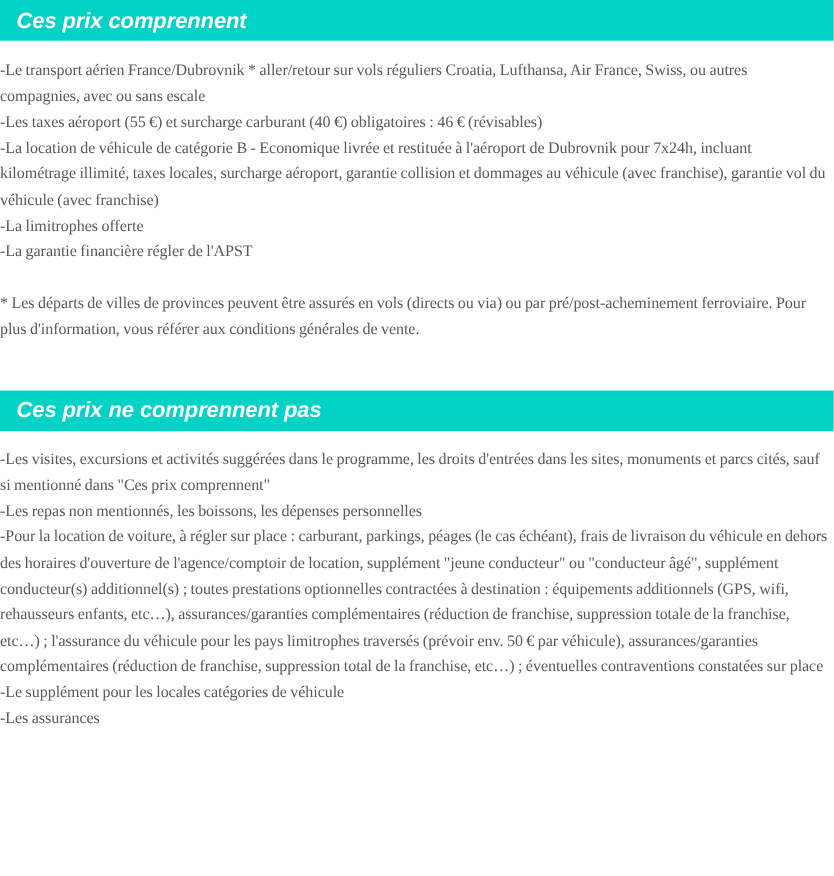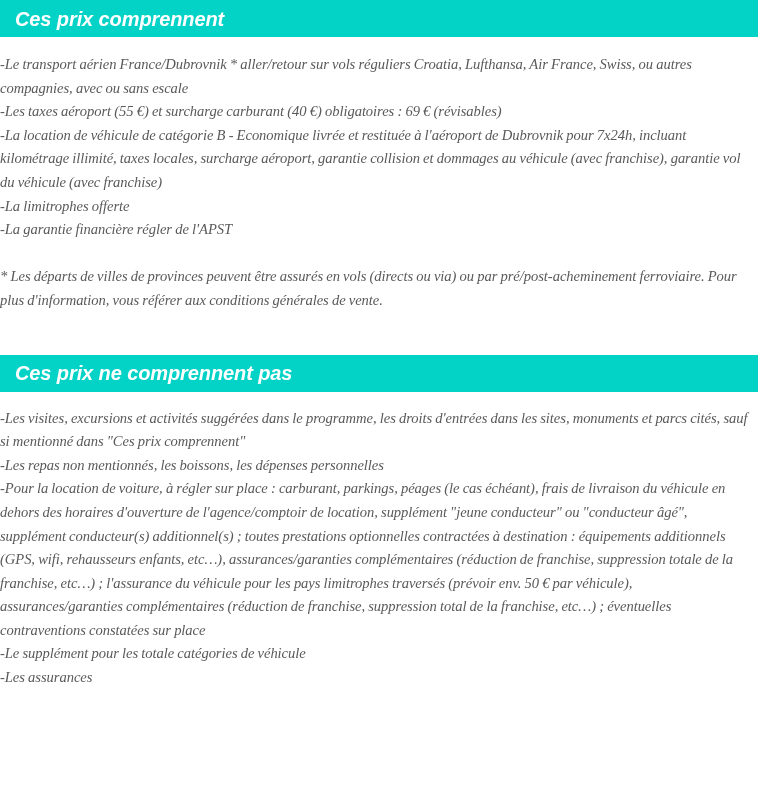--- a/index.html
+++ b/index.html
@@ -45,21 +45,20 @@
 
   
   .section-body {
     padding: 0 4px 0 0;
     box-sizing: border-box;
     width: 758px;
   }
   .para {
     color: #595959;
     font-family: "Liberation Serif", "DejaVu Serif", serif;
-    font-style: italic;
     font-size: 14.6px;
     line-height: 23.6px;
     text-align: left;
     margin: 0;
     padding: 0;
     word-spacing: -0.4px;
     letter-spacing: -0.06px;
   }
   .para.blank {
     height: 23.6px;
@@ -75,37 +74,37 @@
 <div class="page">
 
   <div class="section-header">
     <span class="section-title">Ces prix comprennent</span>
   </div>
 
   <div class="gap-first"></div>
 
   <div class="section-body">
     <p class="para">-Le transport aérien France/Dubrovnik * aller/retour sur vols réguliers Croatia, Lufthansa, Air France, Swiss, ou autres compagnies, avec ou sans escale</p>
-    <p class="para">-Les taxes aéroport (55 €) et surcharge carburant (40 €) obligatoires : 69 € (révisables)</p>
+    <p class="para">-Les taxes aéroport (55 €) et surcharge carburant (40 €) obligatoires : 46 € (révisables)</p>
     <p class="para">-La location de véhicule de catégorie B - Economique livrée et restituée à l'aéroport de Dubrovnik pour 7x24h, incluant kilométrage illimité, taxes locales, surcharge aéroport, garantie collision et dommages au véhicule (avec franchise), garantie vol du véhicule (avec franchise)</p>
     <p class="para">-La limitrophes offerte</p>
     <p class="para">-La garantie financière régler de l'APST</p>
     <p class="para blank"></p>
     <p class="para">* Les départs de villes de provinces peuvent être assurés en vols (directs ou via) ou par pré/post-acheminement ferroviaire. Pour plus d'information, vous référer aux conditions générales de vente.</p>
   </div>
 
   <div class="gap-between-sections"></div>
 
   <div class="section-header">
     <span class="section-title">Ces prix ne comprennent pas</span>
   </div>
 
   <div class="gap-after-header"></div>
 
   <div class="section-body">
     <p class="para">-Les visites, excursions et activités suggérées dans le programme, les droits d'entrées dans les sites, monuments et parcs cités, sauf si mentionné dans "Ces prix comprennent"</p>
     <p class="para">-Les repas non mentionnés, les boissons, les dépenses personnelles</p>
     <p class="para">-Pour la location de voiture, à régler sur place : carburant, parkings, péages (le cas échéant), frais de livraison du véhicule en dehors des horaires d'ouverture de l'agence/comptoir de location, supplément "jeune conducteur" ou "conducteur âgé", supplément conducteur(s) additionnel(s) ; toutes prestations optionnelles contractées à destination : équipements additionnels (GPS, wifi, rehausseurs enfants, etc…), assurances/garanties complémentaires (réduction de franchise, suppression totale de la franchise, etc…) ; l'assurance du véhicule pour les pays limitrophes traversés (prévoir env. 50 € par véhicule), assurances/garanties complémentaires (réduction de franchise, suppression total de la franchise, etc…) ; éventuelles contraventions constatées sur place</p>
-    <p class="para">-Le supplément pour les totale catégories de véhicule</p>
+    <p class="para">-Le supplément pour les locales catégories de véhicule</p>
     <p class="para">-Les assurances</p>
   </div>
 
 </div>
 
 </body></html>

